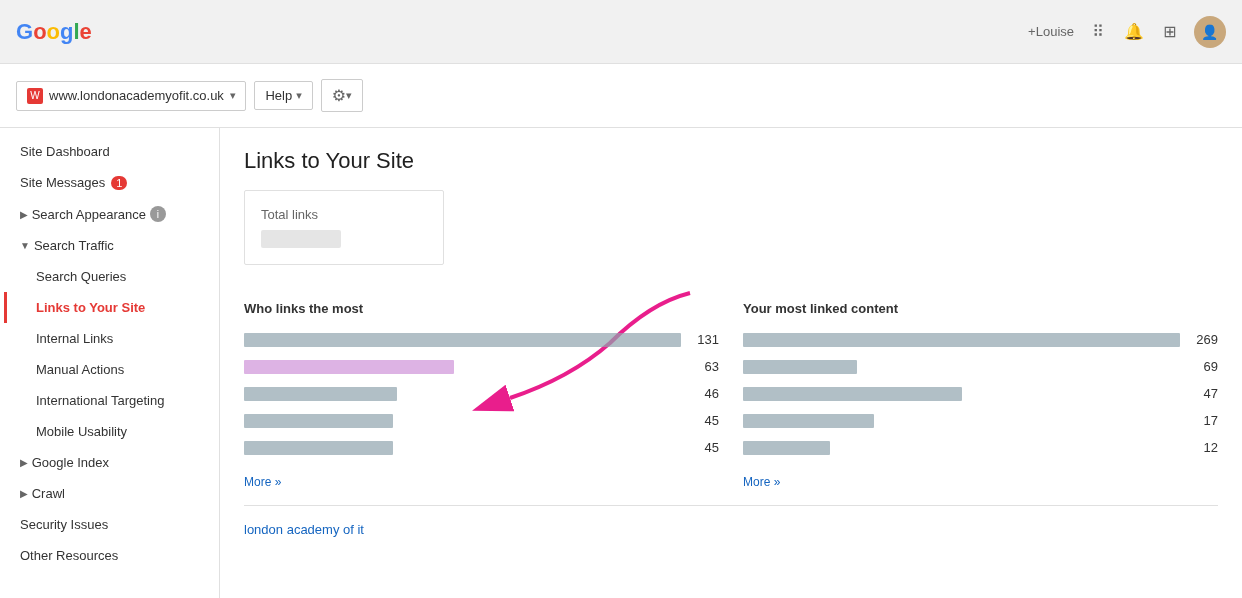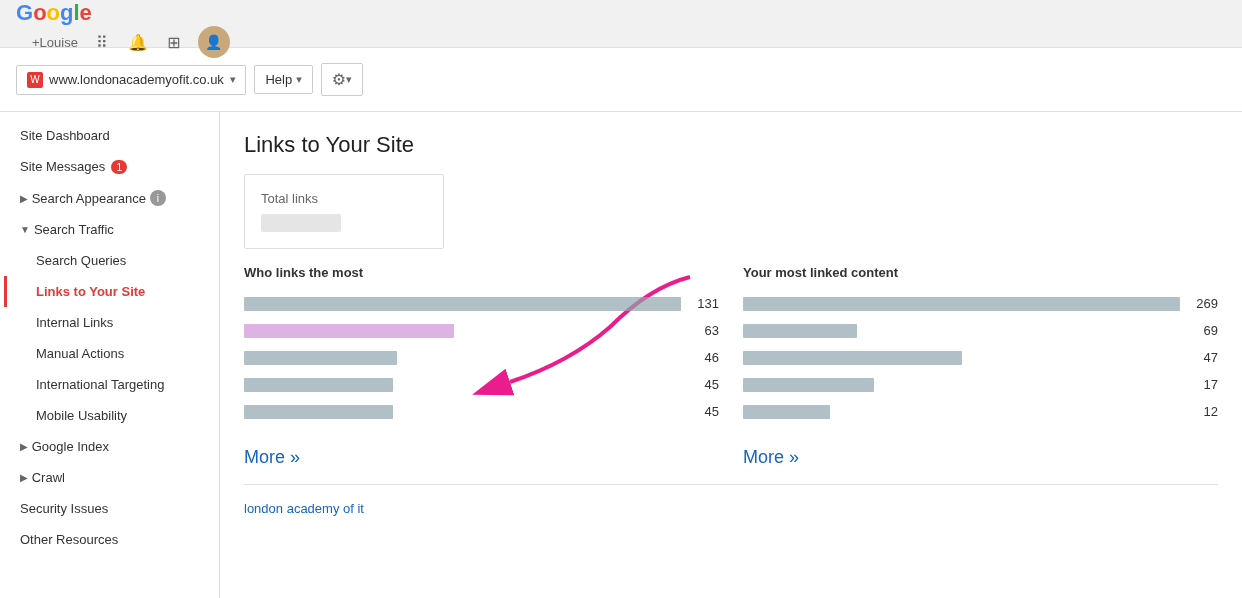--- a/index.html
+++ b/index.html
@@ -1,25 +1,25 @@
 <!DOCTYPE html>
 <html><head>
   <meta charset="utf-8">
   <style>
     * { box-sizing: border-box; margin: 0; padding: 0; }
     body { font-family: Arial, sans-serif; font-size: 13px; color: #333; background: #f1f1f1; }
 
     
     .google-bar {
       background: #f1f1f1;
-      height: 48px;
-      display: flex;
+      height: 64px;
+      display: flex;
+      align-items: center;
       padding: 0 16px;
       border-bottom: 1px solid #e0e0e0;
-      flex-direction: column;
     }
     .google-logo {
       font-size: 22px;
       font-weight: bold;
       margin-right: auto;
     }
     .google-logo .g { color: #4285f4; }
     .google-logo .o1 { color: #ea4335; }
     .google-logo .o2 { color: #fbbc05; }
     .google-logo .g2 { color: #4285f4; }
@@ -192,21 +192,21 @@
       color: #212121;
       margin-bottom: 16px;
     }
 
     
     .card {
       border: 1px solid #e0e0e0;
       border-radius: 2px;
       padding: 16px;
       display: inline-block;
-      margin-bottom: 16px;
+      margin-bottom: 36px;
       min-width: 200px;
     }
     .card-label { color: #666; font-size: 13px; margin-bottom: 8px; }
     .blurred-bar {
       height: 18px;
       background: #ccc;
       border-radius: 2px;
       opacity: 0.5;
     }
 
@@ -249,23 +249,23 @@
     .bar.right-bar { background: #90a4ae; }
     .count-val {
       font-size: 13px;
       color: #333;
       min-width: 30px;
       text-align: right;
     }
 
     .more-link {
       color: #1565c0;
-      font-size: 18px;
-      cursor: pointer;
-      margin-top: 16px;
+      font-size: 12px;
+      cursor: pointer;
+      margin-top: 8px;
       display: inline-block;
     }
 
     .divider { border: none; border-top: 1px solid #e0e0e0; margin: 16px 0; }
 
     .section-title-sm {
       font-size: 14px;
       color: #212121;
       margin-bottom: 12px;
     }

